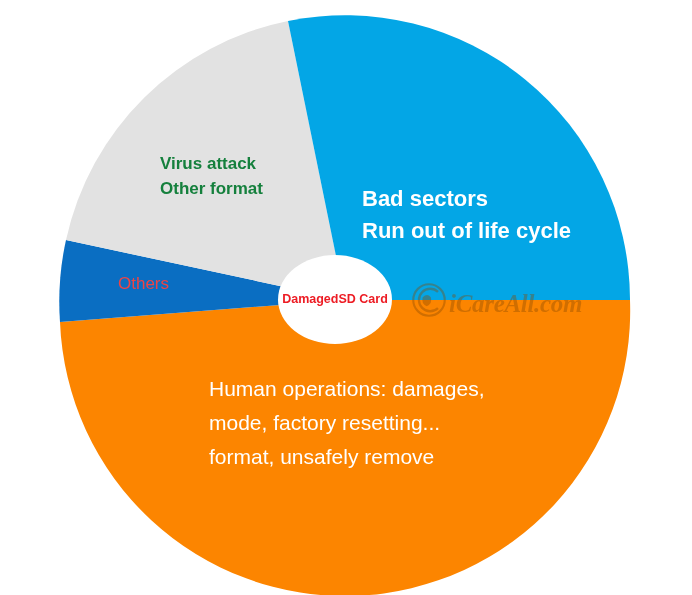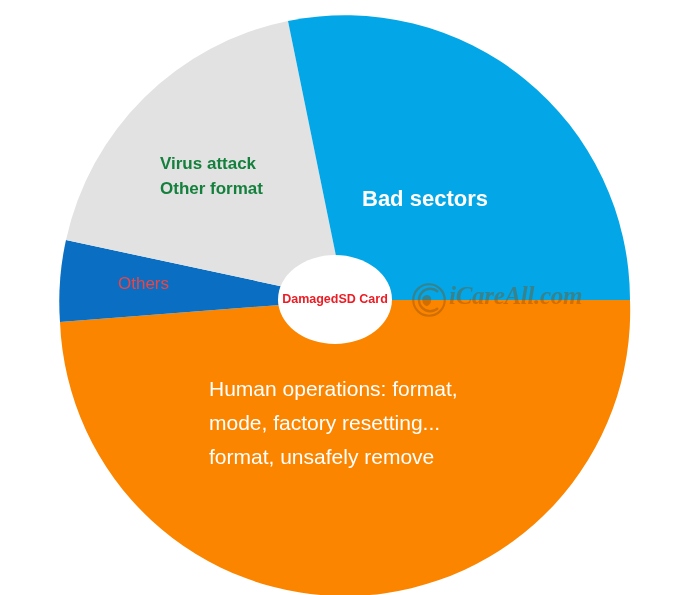--- a/index.html
+++ b/index.html
@@ -90,21 +90,21 @@
     text-align: center;
     white-space: nowrap;
   }
 
   
   #watermark {
     position: absolute;
     left: 411px;
     top: 282px;
     display: flex;
-    align-items: flex-start;
+    align-items: flex-end;
     opacity: 0.38;
     pointer-events: none;
   }
   #watermark-mark {
     width: 36px;
     height: 36px;
     flex: 0 0 auto;
   }
   #watermark-text {
     margin-left: 2px;
@@ -137,33 +137,34 @@
     <svg id="watermark-mark" viewBox="0 0 40 40">
       <circle cx="20" cy="20" r="17.5" fill="none" stroke="#8a4a00" stroke-width="2.4"></circle>
       <path d="M 30 11 A 12.5 12.5 0 1 0 30 29" fill="none" stroke="#8a4a00" stroke-width="2.6"></path>
       <path d="M 13 17 q 5 -5 9 0 q 2 7 -4.5 10 q -6.5 -3 -4.5 -10 z" fill="#8a4a00"></path>
     </svg>
     <span id="watermark-text">iCareAll.com</span>
   </div>
 
   <div class="slice-label" id="label-bad-sectors">
     <span class="lbl-line">Bad sectors</span>
+    <span class="lbl-line">Run out of life cycle</span>
   </div>
 
   <div class="slice-label" id="label-virus-attack">
     <span class="lbl-line">Virus attack</span>
     <span class="lbl-line">Other format</span>
   </div>
 
   <div class="slice-label" id="label-others">
     <span class="lbl-line">Others</span>
   </div>
 
   <div class="slice-label" id="label-human-operations">
-    <span class="lbl-line">Human operations: format,</span>
+    <span class="lbl-line">Human operations: damages,</span>
     <span class="lbl-line">mode, factory resetting...</span>
     <span class="lbl-line">format, unsafely remove</span>
   </div>
 
   <div id="center-bubble">
     <span class="bubble-line">Damaged</span>
     <span class="bubble-line">SD Card</span>
   </div>
 
 </div>

